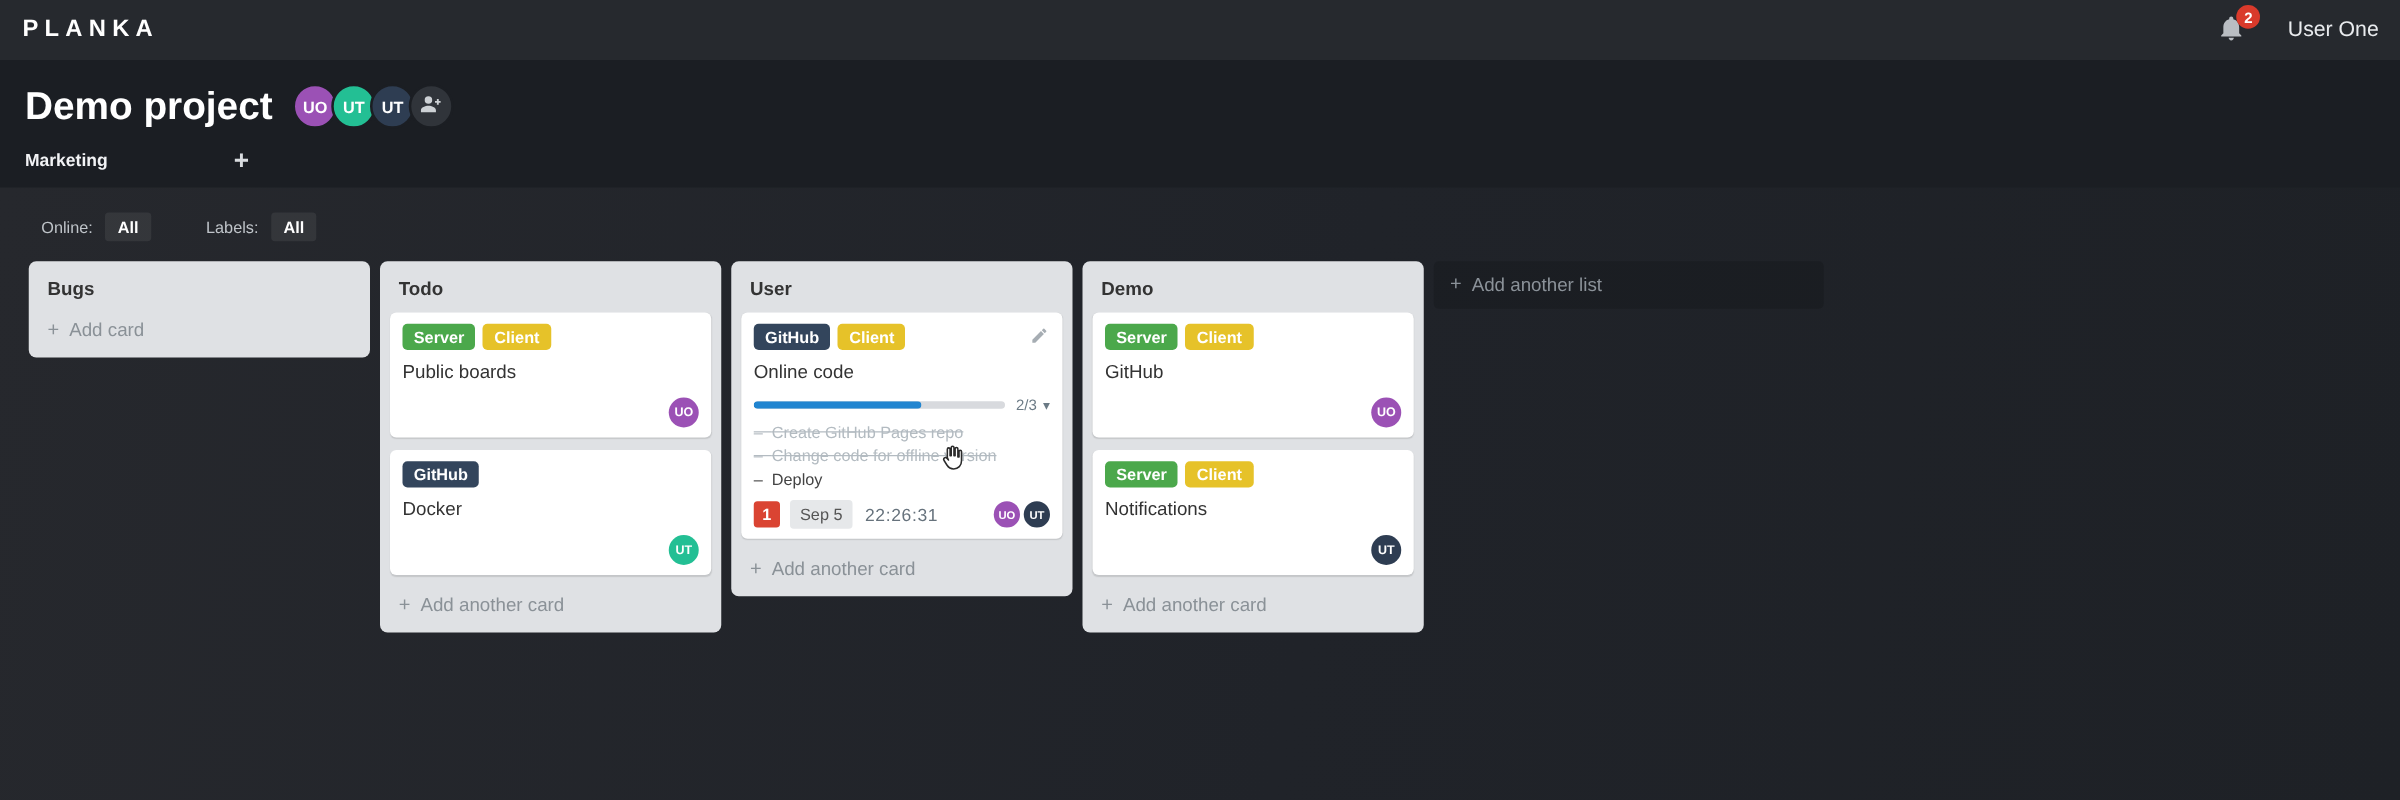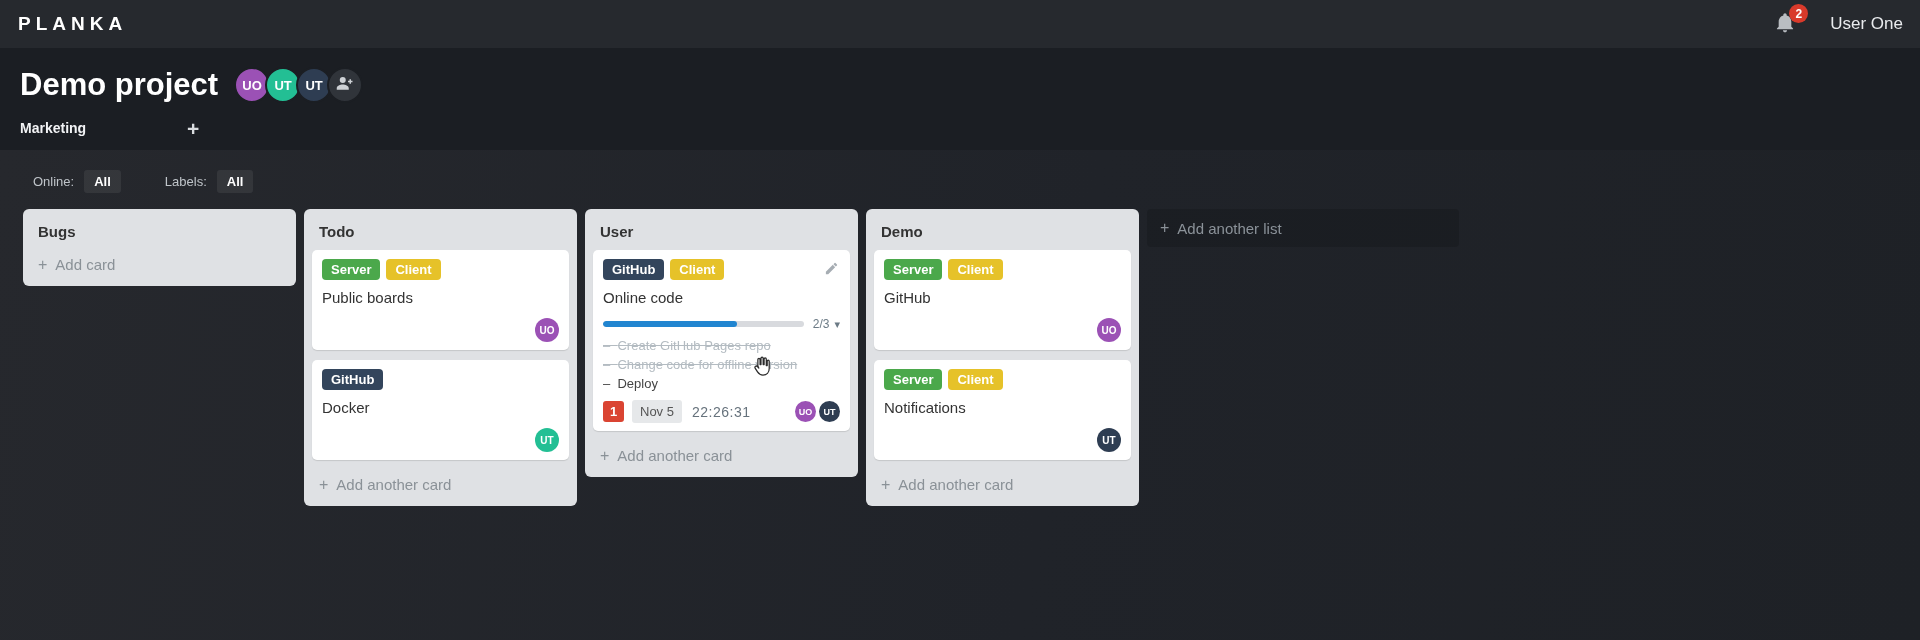--- a/index.html
+++ b/index.html
@@ -180,21 +180,21 @@
         </div>
 
         <div>
           <div class="task done">Create GitHub Pages repo</div>
           <div class="task done">Change code for offline version</div>
           <div class="task">Deploy</div>
         </div>
 
         <div class="meta-row">
           <span class="notif-badge">1</span>
-          <span class="due-badge">Nov 5</span>
+          <span class="due-badge">Sep 5</span>
           <span class="timer">22:26:31</span>
           <span class="meta-members">
             <span class="avatar-xs" style="background-color: rgb(155, 81, 181);">UO</span>
             <span class="avatar-xs" style="background-color: rgb(46, 61, 82);">UT</span>
           </span>
         </div>
       </div>
 
       <div class="add-card"><span class="plus">+</span><span>Add another card</span></div>
     </div>

